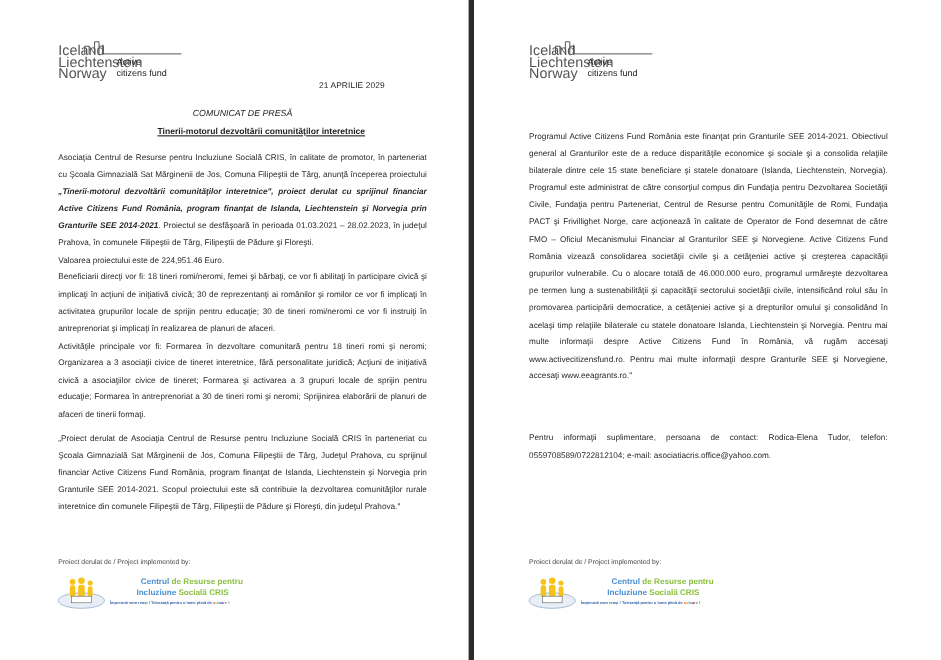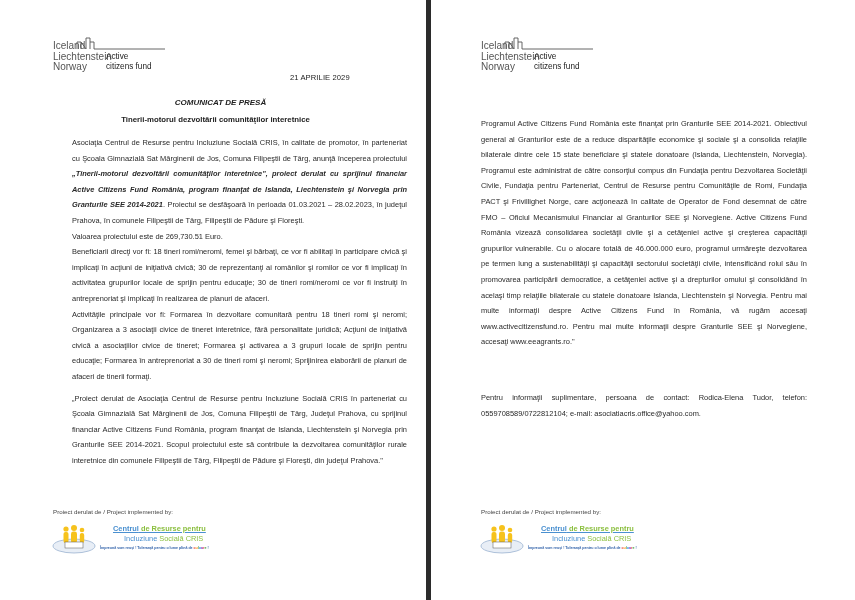--- a/index.html
+++ b/index.html
@@ -9,41 +9,41 @@
     font-family: "Liberation Sans", sans-serif;
     color: #222;
   }
   .page { position: absolute; top: 0; height: 600px; background: #fff; }
   #page-left { left: 0; width: 426px; }
   #page-right { left: 431px; width: 424px; }
   .divider { position: absolute; left: 426px; top: 0; width: 5px; height: 600px; background: #2b2b2b; }
 
   
   .eea-logo { position: absolute; width: 140px; height: 40px; }
-  .eea-logo .countries { position: absolute; left: 0; top: 9px; font-size: 10px; line-height: 10.5px; color: #555; }
+  .eea-logo .countries { position: absolute; left: 0; top: 9px; font-size: 13px; line-height: 10.5px; color: #555; }
   .eea-logo .acf { position: absolute; left: 53px; top: 19.5px; font-size: 8.2px; line-height: 10.5px; color: #222; }
   .eea-logo .acf b { font-weight: normal; }
   .eea-logo svg { position: absolute; left: 0; top: 0; }
 
   .date { position: absolute; font-size: 7.6px; color: #222; letter-spacing: 0.1px; }
-  .title { position: absolute; font-size: 8px; font-weight: bold; font-style: italic; text-align: center; width: 335px; }
+  .title { position: absolute; font-size: 8px; font-weight: normal; font-style: italic; text-align: center; width: 335px; }
   .subtitle { position: absolute; font-size: 7.8px; font-weight: bold; text-align: center; width: 335px; }
 
   .body-text { position: absolute; font-size: 7.45px; line-height: 15.6px; color: #2a2a2a; text-align: justify; }
   .body-text p { margin: 0; }
   .body-text p.gap { margin-top: 6px; }
   .body-text .bi { font-weight: bold; font-style: italic; }
 
   .footer-label { position: absolute; font-size: 6.2px; color: #444; }
 
   .cris-logo { position: absolute; width: 180px; height: 36px; }
   .cris-logo .emblem { position: absolute; left: 0; top: 2px; width: 44px; height: 30px; }
-  .cris-logo .name1 { position: absolute; left: 61px; top: 2px; font-size: 7.4px; font-weight: bold; color: #4a90d0; white-space: nowrap; text-decoration: underline; }
+  .cris-logo .name1 { position: absolute; left: 76px; top: 2px; font-size: 7.4px; font-weight: bold; color: #4a90d0; white-space: nowrap; }
   .cris-logo .name1 .g { color: #8bbf3f; }
-  .cris-logo .name2 { position: absolute; left: 72px; top: 12px; font-size: 7.4px; font-weight: normal; color: #4a90d0; white-space: nowrap; }
+  .cris-logo .name2 { position: absolute; left: 72px; top: 12px; font-size: 7.4px; font-weight: bold; color: #4a90d0; white-space: nowrap; }
   .cris-logo .name2 .g { color: #8bbf3f; }
   .cris-logo .tagline { position: absolute; left: 48px; top: 24px; font-size: 3.6px; font-weight: bold; color: #2d5fa8; white-space: nowrap; }
   .cris-logo .tagline .c1 { color: #e53935; } .cris-logo .tagline .c2 { color: #fb8c00; }
   .cris-logo .tagline .c3 { color: #43a047; } .cris-logo .tagline .c4 { color: #1e88e5; }
   .cris-logo .tagline .c5 { color: #8e24aa; }
 </style>
 </head>
 <body>
 
 <div class="page" id="page-left">
@@ -58,25 +58,25 @@
       <div>Norway</div>
     </div>
     <div class="acf">
       <div><b>Active</b></div>
       <div><b>citizens</b> <span>fund</span></div>
     </div>
   </div>
 
   <div class="date" style="left:290px; top:73px;">21 APRILIE 2029</div>
   <div class="title" style="left:53px; top:98px;">COMUNICAT DE PRESĂ</div>
-  <div class="subtitle" style="left:48px; top:115px;">Tinerii-motorul dezvoltării comunităţilor interetnice</div>
+  <div class="subtitle" style="left:70px; top:115px;text-decoration:underline;">Tinerii-motorul dezvoltării comunităţilor interetnice</div>
 
-  <div class="body-text" style="left:53px; top:135px; width:335px;margin-left:19px;">
+  <div class="body-text" style="left:53px; top:135px; width:335px;">
     <p><span>Asociaţia Centrul de Resurse pentru Incluziune Socială CRIS, în calitate de promotor, în parteneriat cu Şcoala Gimnazială Sat Mărginenii de Jos, Comuna Filipeştii de Târg, anunţă începerea proiectului </span><span class="bi">„Tinerii-motorul dezvoltării comunităţilor interetnice", proiect derulat cu sprijinul financiar Active Citizens Fund România, program finanţat de Islanda, Liechtenstein şi Norvegia prin Granturile SEE 2014-2021</span><span>. Proiectul se desfăşoară în perioada 01.03.2021 – 28.02.2023, în judeţul Prahova, în comunele Filipeştii de Târg, Filipeştii de Pădure şi Floreşti.</span></p>
-    <p>Valoarea proiectului este de 269,730.51 Euro.</p>
+    <p>Valoarea proiectului este de 224,951.46 Euro.</p>
     <p>Beneficiarii direcţi vor fi: 18 tineri romi/neromi, femei şi bărbaţi, ce vor fi abilitaţi în participare civică şi implicaţi în acţiuni de iniţiativă civică; 30 de reprezentanţi ai românilor şi romilor ce vor fi implicaţi în activitatea grupurilor locale de sprijin pentru educaţie; 30 de tineri romi/neromi ce vor fi instruiţi în antreprenoriat şi implicaţi în realizarea de planuri de afaceri.</p>
     <p>Activităţile principale vor fi: Formarea în dezvoltare comunitară pentru 18 tineri romi şi neromi; Organizarea a 3 asociaţii civice de tineret interetnice, fără personalitate juridică; Acţiuni de iniţiativă civică a asociaţiilor civice de tineret; Formarea şi activarea a 3 grupuri locale de sprijin pentru educaţie; Formarea în antreprenoriat a 30 de tineri romi şi neromi; Sprijinirea elaborării de planuri de afaceri de tinerii formaţi.</p>
     <p class="gap">„Proiect derulat de Asociaţia Centrul de Resurse pentru Incluziune Socială CRIS în parteneriat cu Şcoala Gimnazială Sat Mărginenii de Jos, Comuna Filipeştii de Târg, Judeţul Prahova, cu sprijinul financiar Active Citizens Fund România, program finanţat de Islanda, Liechtenstein şi Norvegia prin Granturile SEE 2014-2021. Scopul proiectului este să contribuie la dezvoltarea comunităţilor rurale interetnice din comunele Filipeştii de Târg, Filipeştii de Pădure şi Floreşti, din judeţul Prahova."</p>
   </div>
 
   <div class="footer-label" style="left:53px; top:508px;">Proiect derulat de / Project implemented by:</div>
 
   <div class="cris-logo" style="left:52px; top:522px;">
     <svg class="emblem" viewBox="0 0 44 30">
       <ellipse cx="22" cy="22" rx="21" ry="7" fill="#e8eef6" stroke="#9bb3d0" stroke-width="0.8"></ellipse>

